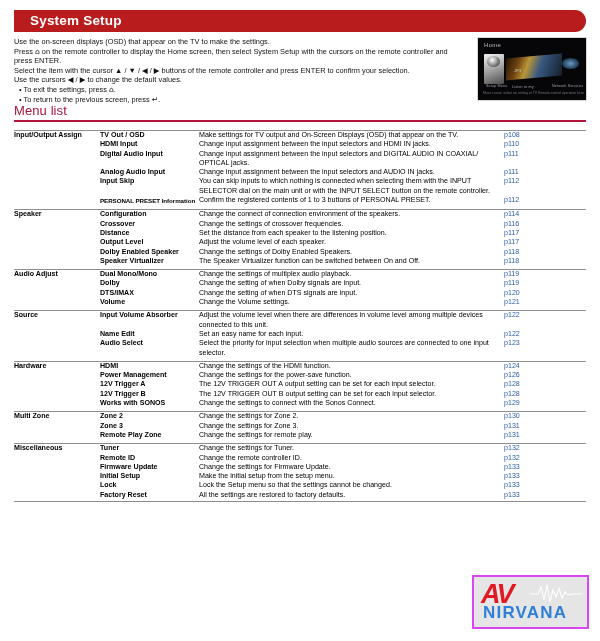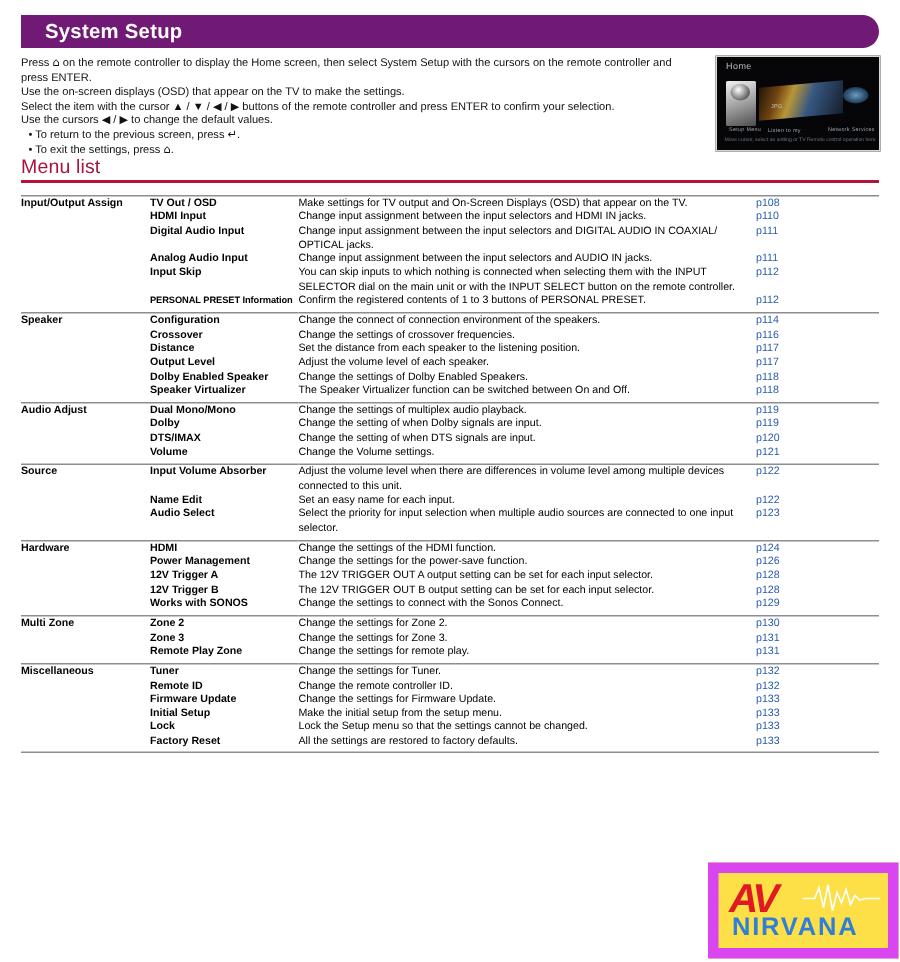--- a/index.html
+++ b/index.html
@@ -16,21 +16,21 @@
     overflow: hidden;
   }
 
   
   .header-bar {
     position: absolute;
     left: 14px;
     top: 10px;
     width: 572px;
     height: 22px;
-    background: #701a75;
+    background: #b91c1c;
     border-radius: 0 11px 11px 0;
   }
   .header-title {
     position: absolute;
     left: 16px;
     top: 3px;
     font-size: 13.5px;
     font-weight: bold;
     color: #ffffff;
     letter-spacing: 0.2px;
@@ -184,22 +184,22 @@
     background: #8e8e8e;
   }
 
   
   .logo-box {
     position: absolute;
     left: 472px;
     top: 575px;
     width: 113px;
     height: 50px;
-    background: #fde047;
-    border: 7px solid #d946ef;
+    background: #e5e5e5;
+    border: 2px solid #d946ef;
     overflow: hidden;
   }
   .logo-av {
     position: absolute;
     left: 7px;
     top: 2px;
     font-size: 27px;
     font-weight: bold;
     font-style: italic;
     color: #e01a22;
@@ -225,35 +225,35 @@
   }
 </style>
 </head>
 <body>
 
 <div class="header-bar">
   <span class="header-title">System Setup</span>
 </div>
 
 <div class="intro">
+  <p>Use the on-screen displays (OSD) that appear on the TV to make the settings.</p>
   <p>
     <span>Press</span>
     <span class="glyph">⌂</span>
     <span>on the remote controller to display the Home screen, then select System Setup with the cursors on the remote controller and press ENTER.</span>
   </p>
-  <p>Use the on-screen displays (OSD) that appear on the TV to make the settings.</p>
   <p>Select the item with the cursor ▲ / ▼ / ◀ / ▶ buttons of the remote controller and press ENTER to confirm your selection.</p>
   <p>Use the cursors ◀ / ▶ to change the default values.</p>
   <p class="bullet">
+    <span>• To exit the settings, press</span>
+    <span class="glyph">⌂</span><span>.</span>
+  </p>
+  <p class="bullet">
     <span>• To return to the previous screen, press</span>
     <span class="glyph">↵</span><span>.</span>
-  </p>
-  <p class="bullet">
-    <span>• To exit the settings, press</span>
-    <span class="glyph">⌂</span><span>.</span>
   </p>
 </div>
 
 <div class="tv-shot">
   <span class="tv-label">Home</span>
   <div class="tv-panel"></div>
   <div class="tv-card"></div>
   <div class="tv-disc"></div>
   <div class="tv-net"></div>
   <span class="tv-txt" style="left:8px;top:46px;">Setup

